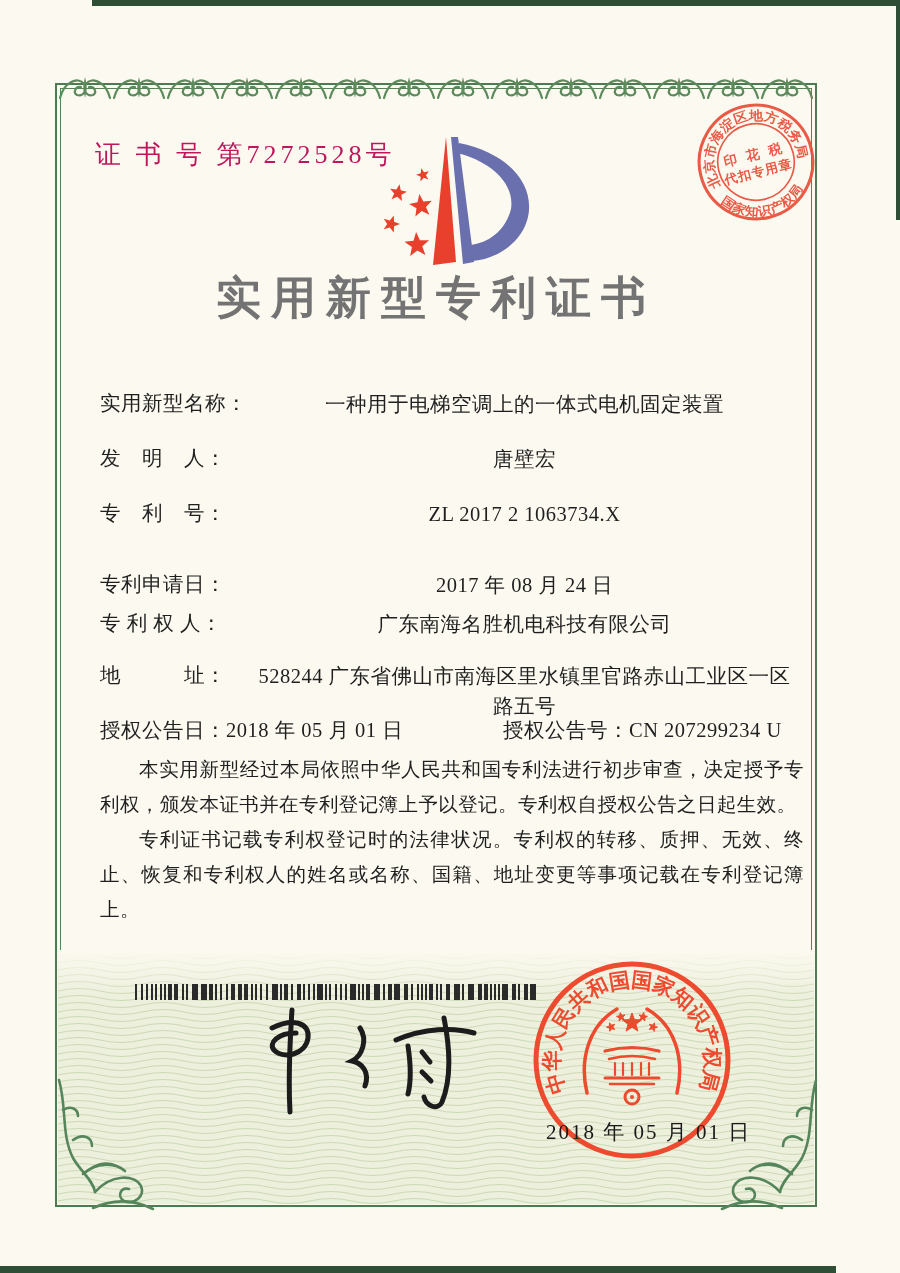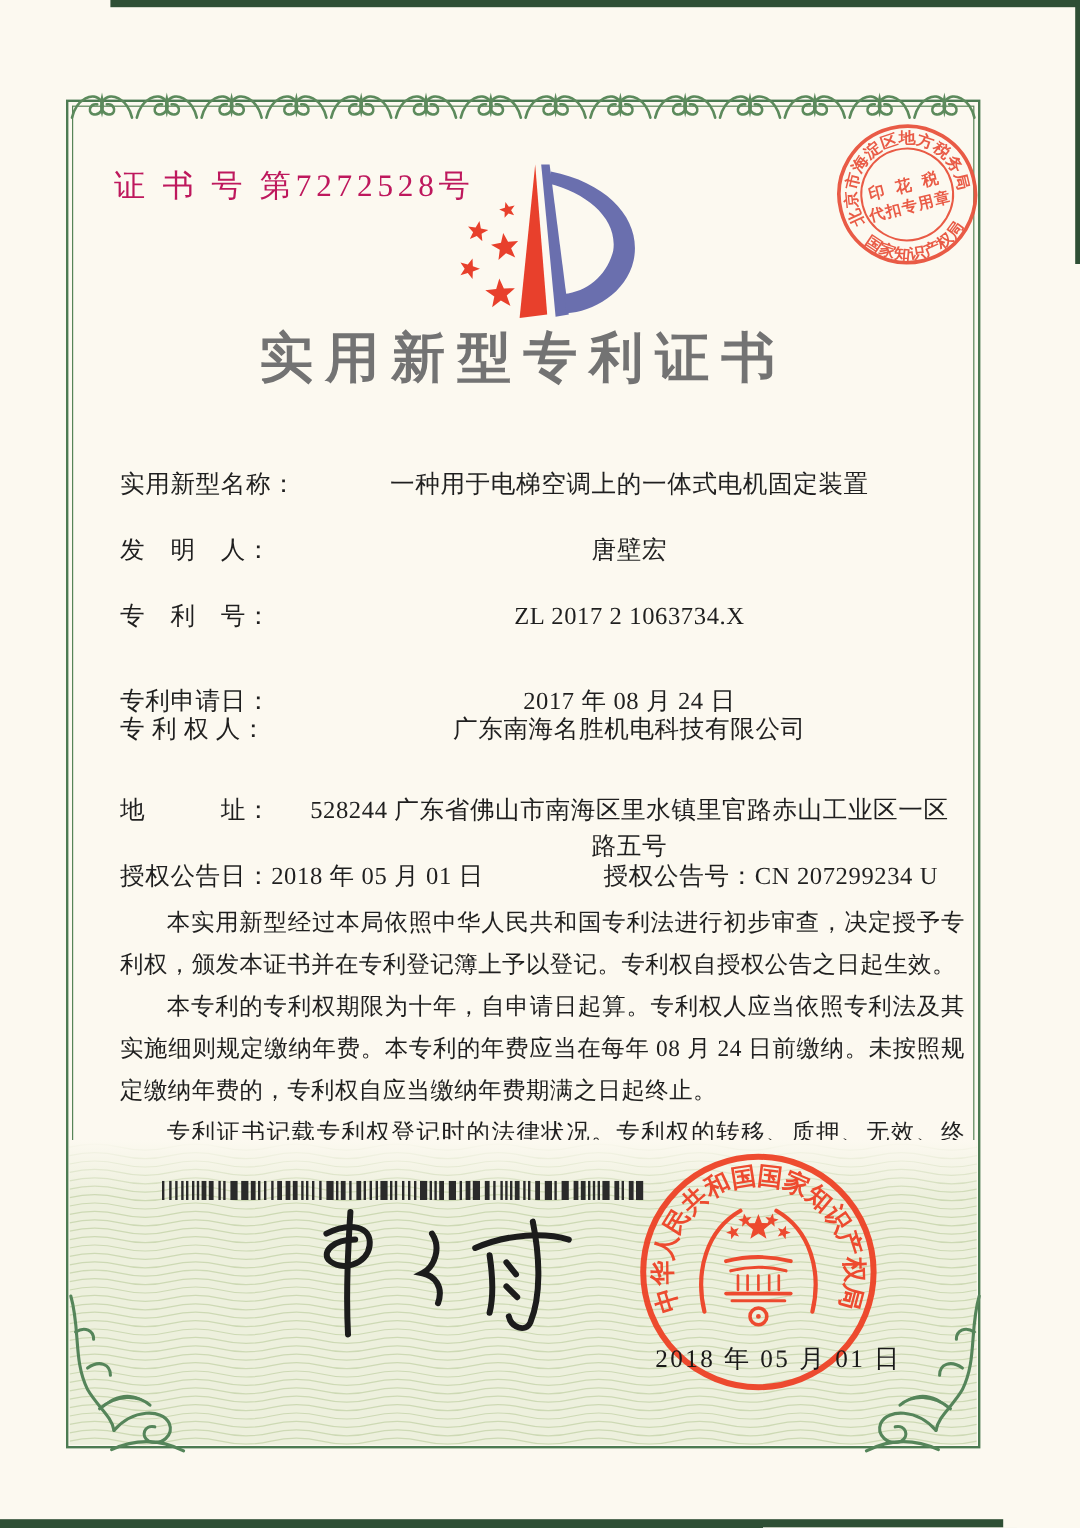--- a/index.html
+++ b/index.html
@@ -25,21 +25,21 @@
              transform:rotate(-14deg);opacity:.93;}
 
   .title{position:absolute;left:55px;top:268px;width:762px;text-align:center;
          font-size:45px;font-weight:700;letter-spacing:10px;color:#737373;}
 
   .fields{position:absolute;left:100px;top:389px;width:710px;}
   .frow{position:absolute;left:0;font-size:20.5px;letter-spacing:.5px;}
   .frow .lab{display:inline-block;width:152px;vertical-align:top;}
   .frow .val{display:inline-block;width:545px;vertical-align:top;line-height:30px;text-align:center;}
   .frow.r0{top:0;} .frow.r1{top:55px;} .frow.r2{top:110px;} .frow.r3{top:165px;margin-top:16px;}
-  .frow.r4{top:204px;} .frow.r5{top:272px;}
+  .frow.r4{top:220px;} .frow.r5{top:272px;}
   .grant{position:absolute;left:0;top:327px;width:710px;font-size:20.5px;letter-spacing:.5px;}
   .grant .right{position:absolute;left:403px;top:0;}
 
   .paras{position:absolute;left:100px;top:752px;width:704px;font-size:19.5px;
          line-height:35px;letter-spacing:.4px;text-align:justify;}
   .paras p{margin:0;text-indent:2em;}
 
   .green-zone{position:absolute;left:58px;top:950px;width:756px;height:254px;background:#edf0dd;}
   .green-zone .waves{position:absolute;inset:0;}
   .green-zone .fade{position:absolute;left:0;top:0;width:100%;height:46px;
@@ -171,21 +171,20 @@
       <span class="lab">地　　　址：</span><span class="val">528244 广东省佛山市南海区里水镇里官路赤山工业区一区路五号</span>
     </div>
     <div class="grant">
       <span>授权公告日：</span><span>2018 年 05 月 01 日</span>
       <span class="right"><span>授权公告号：</span><span>CN 207299234 U</span></span>
     </div>
   </div>
 
   <div class="paras">
     <p>本实用新型经过本局依照中华人民共和国专利法进行初步审查，决定授予专利权，颁发本证书并在专利登记簿上予以登记。专利权自授权公告之日起生效。</p>
-    <p>本专利的专利权期限为十年，自申请日起算。专利权人应当依照专利法及其实施细则规定缴纳年费。本专利的年费应当在每年 08 月 24 日前缴纳。未按照规定缴纳年费的，专利权自应当缴纳年费期满之日起终止。</p>
     <p>专利证书记载专利权登记时的法律状况。专利权的转移、质押、无效、终止、恢复和专利权人的姓名或名称、国籍、地址变更等事项记载在专利登记簿上。</p>
   </div>
 
   <div class="green-zone">
     <svg class="waves" id="waves-svg" viewBox="0 0 756 254" preserveAspectRatio="none">
         <path d="M0,6 q21,-5 42,0 q21,5 42,0 q21,-5 42,0 q21,5 42,0 q21,-5 42,0 q21,5 42,0 q21,-5 42,0 q21,5 42,0 q21,-5 42,0 q21,5 42,0 q21,-5 42,0 q21,5 42,0 q21,-5 42,0 q21,5 42,0 q21,-5 42,0 q21,5 42,0 q21,-5 42,0 q21,5 42,0 M0,13 q21,-5 42,0 q21,5 42,0 q21,-5 42,0 q21,5 42,0 q21,-5 42,0 q21,5 42,0 q21,-5 42,0 q21,5 42,0 q21,-5 42,0 q21,5 42,0 q21,-5 42,0 q21,5 42,0 q21,-5 42,0 q21,5 42,0 q21,-5 42,0 q21,5 42,0 q21,-5 42,0 q21,5 42,0 M0,20 q21,-5 42,0 q21,5 42,0 q21,-5 42,0 q21,5 42,0 q21,-5 42,0 q21,5 42,0 q21,-5 42,0 q21,5 42,0 q21,-5 42,0 q21,5 42,0 q21,-5 42,0 q21,5 42,0 q21,-5 42,0 q21,5 42,0 q21,-5 42,0 q21,5 42,0 q21,-5 42,0 q21,5 42,0 M0,27 q21,-5 42,0 q21,5 42,0 q21,-5 42,0 q21,5 42,0 q21,-5 42,0 q21,5 42,0 q21,-5 42,0 q21,5 42,0 q21,-5 42,0 q21,5 42,0 q21,-5 42,0 q21,5 42,0 q21,-5 42,0 q21,5 42,0 q21,-5 42,0 q21,5 42,0 q21,-5 42,0 q21,5 42,0 M0,34 q21,-5 42,0 q21,5 42,0 q21,-5 42,0 q21,5 42,0 q21,-5 42,0 q21,5 42,0 q21,-5 42,0 q21,5 42,0 q21,-5 42,0 q21,5 42,0 q21,-5 42,0 q21,5 42,0 q21,-5 42,0 q21,5 42,0 q21,-5 42,0 q21,5 42,0 q21,-5 42,0 q21,5 42,0 M0,41 q21,-5 42,0 q21,5 42,0 q21,-5 42,0 q21,5 42,0 q21,-5 42,0 q21,5 42,0 q21,-5 42,0 q21,5 42,0 q21,-5 42,0 q21,5 42,0 q21,-5 42,0 q21,5 42,0 q21,-5 42,0 q21,5 42,0 q21,-5 42,0 q21,5 42,0 q21,-5 42,0 q21,5 42,0 M0,48 q21,-5 42,0 q21,5 42,0 q21,-5 42,0 q21,5 42,0 q21,-5 42,0 q21,5 42,0 q21,-5 42,0 q21,5 42,0 q21,-5 42,0 q21,5 42,0 q21,-5 42,0 q21,5 42,0 q21,-5 42,0 q21,5 42,0 q21,-5 42,0 q21,5 42,0 q21,-5 42,0 q21,5 42,0 M0,55 q21,-5 42,0 q21,5 42,0 q21,-5 42,0 q21,5 42,0 q21,-5 42,0 q21,5 42,0 q21,-5 42,0 q21,5 42,0 q21,-5 42,0 q21,5 42,0 q21,-5 42,0 q21,5 42,0 q21,-5 42,0 q21,5 42,0 q21,-5 42,0 q21,5 42,0 q21,-5 42,0 q21,5 42,0 M0,62 q21,-5 42,0 q21,5 42,0 q21,-5 42,0 q21,5 42,0 q21,-5 42,0 q21,5 42,0 q21,-5 42,0 q21,5 42,0 q21,-5 42,0 q21,5 42,0 q21,-5 42,0 q21,5 42,0 q21,-5 42,0 q21,5 42,0 q21,-5 42,0 q21,5 42,0 q21,-5 42,0 q21,5 42,0 M0,69 q21,-5 42,0 q21,5 42,0 q21,-5 42,0 q21,5 42,0 q21,-5 42,0 q21,5 42,0 q21,-5 42,0 q21,5 42,0 q21,-5 42,0 q21,5 42,0 q21,-5 42,0 q21,5 42,0 q21,-5 42,0 q21,5 42,0 q21,-5 42,0 q21,5 42,0 q21,-5 42,0 q21,5 42,0 M0,76 q21,-5 42,0 q21,5 42,0 q21,-5 42,0 q21,5 42,0 q21,-5 42,0 q21,5 42,0 q21,-5 42,0 q21,5 42,0 q21,-5 42,0 q21,5 42,0 q21,-5 42,0 q21,5 42,0 q21,-5 42,0 q21,5 42,0 q21,-5 42,0 q21,5 42,0 q21,-5 42,0 q21,5 42,0 M0,83 q21,-5 42,0 q21,5 42,0 q21,-5 42,0 q21,5 42,0 q21,-5 42,0 q21,5 42,0 q21,-5 42,0 q21,5 42,0 q21,-5 42,0 q21,5 42,0 q21,-5 42,0 q21,5 42,0 q21,-5 42,0 q21,5 42,0 q21,-5 42,0 q21,5 42,0 q21,-5 42,0 q21,5 42,0 M0,90 q21,-5 42,0 q21,5 42,0 q21,-5 42,0 q21,5 42,0 q21,-5 42,0 q21,5 42,0 q21,-5 42,0 q21,5 42,0 q21,-5 42,0 q21,5 42,0 q21,-5 42,0 q21,5 42,0 q21,-5 42,0 q21,5 42,0 q21,-5 42,0 q21,5 42,0 q21,-5 42,0 q21,5 42,0 M0,97 q21,-5 42,0 q21,5 42,0 q21,-5 42,0 q21,5 42,0 q21,-5 42,0 q21,5 42,0 q21,-5 42,0 q21,5 42,0 q21,-5 42,0 q21,5 42,0 q21,-5 42,0 q21,5 42,0 q21,-5 42,0 q21,5 42,0 q21,-5 42,0 q21,5 42,0 q21,-5 42,0 q21,5 42,0 M0,104 q21,-5 42,0 q21,5 42,0 q21,-5 42,0 q21,5 42,0 q21,-5 42,0 q21,5 42,0 q21,-5 42,0 q21,5 42,0 q21,-5 42,0 q21,5 42,0 q21,-5 42,0 q21,5 42,0 q21,-5 42,0 q21,5 42,0 q21,-5 42,0 q21,5 42,0 q21,-5 42,0 q21,5 42,0 M0,111 q21,-5 42,0 q21,5 42,0 q21,-5 42,0 q21,5 42,0 q21,-5 42,0 q21,5 42,0 q21,-5 42,0 q21,5 42,0 q21,-5 42,0 q21,5 42,0 q21,-5 42,0 q21,5 42,0 q21,-5 42,0 q21,5 42,0 q21,-5 42,0 q21,5 42,0 q21,-5 42,0 q21,5 42,0 M0,118 q21,-5 42,0 q21,5 42,0 q21,-5 42,0 q21,5 42,0 q21,-5 42,0 q21,5 42,0 q21,-5 42,0 q21,5 42,0 q21,-5 42,0 q21,5 42,0 q21,-5 42,0 q21,5 42,0 q21,-5 42,0 q21,5 42,0 q21,-5 42,0 q21,5 42,0 q21,-5 42,0 q21,5 42,0 M0,125 q21,-5 42,0 q21,5 42,0 q21,-5 42,0 q21,5 42,0 q21,-5 42,0 q21,5 42,0 q21,-5 42,0 q21,5 42,0 q21,-5 42,0 q21,5 42,0 q21,-5 42,0 q21,5 42,0 q21,-5 42,0 q21,5 42,0 q21,-5 42,0 q21,5 42,0 q21,-5 42,0 q21,5 42,0 M0,132 q21,-5 42,0 q21,5 42,0 q21,-5 42,0 q21,5 42,0 q21,-5 42,0 q21,5 42,0 q21,-5 42,0 q21,5 42,0 q21,-5 42,0 q21,5 42,0 q21,-5 42,0 q21,5 42,0 q21,-5 42,0 q21,5 42,0 q21,-5 42,0 q21,5 42,0 q21,-5 42,0 q21,5 42,0 M0,139 q21,-5 42,0 q21,5 42,0 q21,-5 42,0 q21,5 42,0 q21,-5 42,0 q21,5 42,0 q21,-5 42,0 q21,5 42,0 q21,-5 42,0 q21,5 42,0 q21,-5 42,0 q21,5 42,0 q21,-5 42,0 q21,5 42,0 q21,-5 42,0 q21,5 42,0 q21,-5 42,0 q21,5 42,0 M0,146 q21,-5 42,0 q21,5 42,0 q21,-5 42,0 q21,5 42,0 q21,-5 42,0 q21,5 42,0 q21,-5 42,0 q21,5 42,0 q21,-5 42,0 q21,5 42,0 q21,-5 42,0 q21,5 42,0 q21,-5 42,0 q21,5 42,0 q21,-5 42,0 q21,5 42,0 q21,-5 42,0 q21,5 42,0 M0,153 q21,-5 42,0 q21,5 42,0 q21,-5 42,0 q21,5 42,0 q21,-5 42,0 q21,5 42,0 q21,-5 42,0 q21,5 42,0 q21,-5 42,0 q21,5 42,0 q21,-5 42,0 q21,5 42,0 q21,-5 42,0 q21,5 42,0 q21,-5 42,0 q21,5 42,0 q21,-5 42,0 q21,5 42,0 M0,160 q21,-5 42,0 q21,5 42,0 q21,-5 42,0 q21,5 42,0 q21,-5 42,0 q21,5 42,0 q21,-5 42,0 q21,5 42,0 q21,-5 42,0 q21,5 42,0 q21,-5 42,0 q21,5 42,0 q21,-5 42,0 q21,5 42,0 q21,-5 42,0 q21,5 42,0 q21,-5 42,0 q21,5 42,0 M0,167 q21,-5 42,0 q21,5 42,0 q21,-5 42,0 q21,5 42,0 q21,-5 42,0 q21,5 42,0 q21,-5 42,0 q21,5 42,0 q21,-5 42,0 q21,5 42,0 q21,-5 42,0 q21,5 42,0 q21,-5 42,0 q21,5 42,0 q21,-5 42,0 q21,5 42,0 q21,-5 42,0 q21,5 42,0 M0,174 q21,-5 42,0 q21,5 42,0 q21,-5 42,0 q21,5 42,0 q21,-5 42,0 q21,5 42,0 q21,-5 42,0 q21,5 42,0 q21,-5 42,0 q21,5 42,0 q21,-5 42,0 q21,5 42,0 q21,-5 42,0 q21,5 42,0 q21,-5 42,0 q21,5 42,0 q21,-5 42,0 q21,5 42,0 M0,181 q21,-5 42,0 q21,5 42,0 q21,-5 42,0 q21,5 42,0 q21,-5 42,0 q21,5 42,0 q21,-5 42,0 q21,5 42,0 q21,-5 42,0 q21,5 42,0 q21,-5 42,0 q21,5 42,0 q21,-5 42,0 q21,5 42,0 q21,-5 42,0 q21,5 42,0 q21,-5 42,0 q21,5 42,0 M0,188 q21,-5 42,0 q21,5 42,0 q21,-5 42,0 q21,5 42,0 q21,-5 42,0 q21,5 42,0 q21,-5 42,0 q21,5 42,0 q21,-5 42,0 q21,5 42,0 q21,-5 42,0 q21,5 42,0 q21,-5 42,0 q21,5 42,0 q21,-5 42,0 q21,5 42,0 q21,-5 42,0 q21,5 42,0 M0,195 q21,-5 42,0 q21,5 42,0 q21,-5 42,0 q21,5 42,0 q21,-5 42,0 q21,5 42,0 q21,-5 42,0 q21,5 42,0 q21,-5 42,0 q21,5 42,0 q21,-5 42,0 q21,5 42,0 q21,-5 42,0 q21,5 42,0 q21,-5 42,0 q21,5 42,0 q21,-5 42,0 q21,5 42,0 M0,202 q21,-5 42,0 q21,5 42,0 q21,-5 42,0 q21,5 42,0 q21,-5 42,0 q21,5 42,0 q21,-5 42,0 q21,5 42,0 q21,-5 42,0 q21,5 42,0 q21,-5 42,0 q21,5 42,0 q21,-5 42,0 q21,5 42,0 q21,-5 42,0 q21,5 42,0 q21,-5 42,0 q21,5 42,0 M0,209 q21,-5 42,0 q21,5 42,0 q21,-5 42,0 q21,5 42,0 q21,-5 42,0 q21,5 42,0 q21,-5 42,0 q21,5 42,0 q21,-5 42,0 q21,5 42,0 q21,-5 42,0 q21,5 42,0 q21,-5 42,0 q21,5 42,0 q21,-5 42,0 q21,5 42,0 q21,-5 42,0 q21,5 42,0 M0,216 q21,-5 42,0 q21,5 42,0 q21,-5 42,0 q21,5 42,0 q21,-5 42,0 q21,5 42,0 q21,-5 42,0 q21,5 42,0 q21,-5 42,0 q21,5 42,0 q21,-5 42,0 q21,5 42,0 q21,-5 42,0 q21,5 42,0 q21,-5 42,0 q21,5 42,0 q21,-5 42,0 q21,5 42,0 M0,223 q21,-5 42,0 q21,5 42,0 q21,-5 42,0 q21,5 42,0 q21,-5 42,0 q21,5 42,0 q21,-5 42,0 q21,5 42,0 q21,-5 42,0 q21,5 42,0 q21,-5 42,0 q21,5 42,0 q21,-5 42,0 q21,5 42,0 q21,-5 42,0 q21,5 42,0 q21,-5 42,0 q21,5 42,0 M0,230 q21,-5 42,0 q21,5 42,0 q21,-5 42,0 q21,5 42,0 q21,-5 42,0 q21,5 42,0 q21,-5 42,0 q21,5 42,0 q21,-5 42,0 q21,5 42,0 q21,-5 42,0 q21,5 42,0 q21,-5 42,0 q21,5 42,0 q21,-5 42,0 q21,5 42,0 q21,-5 42,0 q21,5 42,0 M0,237 q21,-5 42,0 q21,5 42,0 q21,-5 42,0 q21,5 42,0 q21,-5 42,0 q21,5 42,0 q21,-5 42,0 q21,5 42,0 q21,-5 42,0 q21,5 42,0 q21,-5 42,0 q21,5 42,0 q21,-5 42,0 q21,5 42,0 q21,-5 42,0 q21,5 42,0 q21,-5 42,0 q21,5 42,0 M0,244 q21,-5 42,0 q21,5 42,0 q21,-5 42,0 q21,5 42,0 q21,-5 42,0 q21,5 42,0 q21,-5 42,0 q21,5 42,0 q21,-5 42,0 q21,5 42,0 q21,-5 42,0 q21,5 42,0 q21,-5 42,0 q21,5 42,0 q21,-5 42,0 q21,5 42,0 q21,-5 42,0 q21,5 42,0 M0,251 q21,-5 42,0 q21,5 42,0 q21,-5 42,0 q21,5 42,0 q21,-5 42,0 q21,5 42,0 q21,-5 42,0 q21,5 42,0 q21,-5 42,0 q21,5 42,0 q21,-5 42,0 q21,5 42,0 q21,-5 42,0 q21,5 42,0 q21,-5 42,0 q21,5 42,0 q21,-5 42,0 q21,5 42,0 " fill="none" stroke="#cdd9b4" stroke-width="1"></path>
       </svg>
     <div class="fade"></div>
   </div>
 

